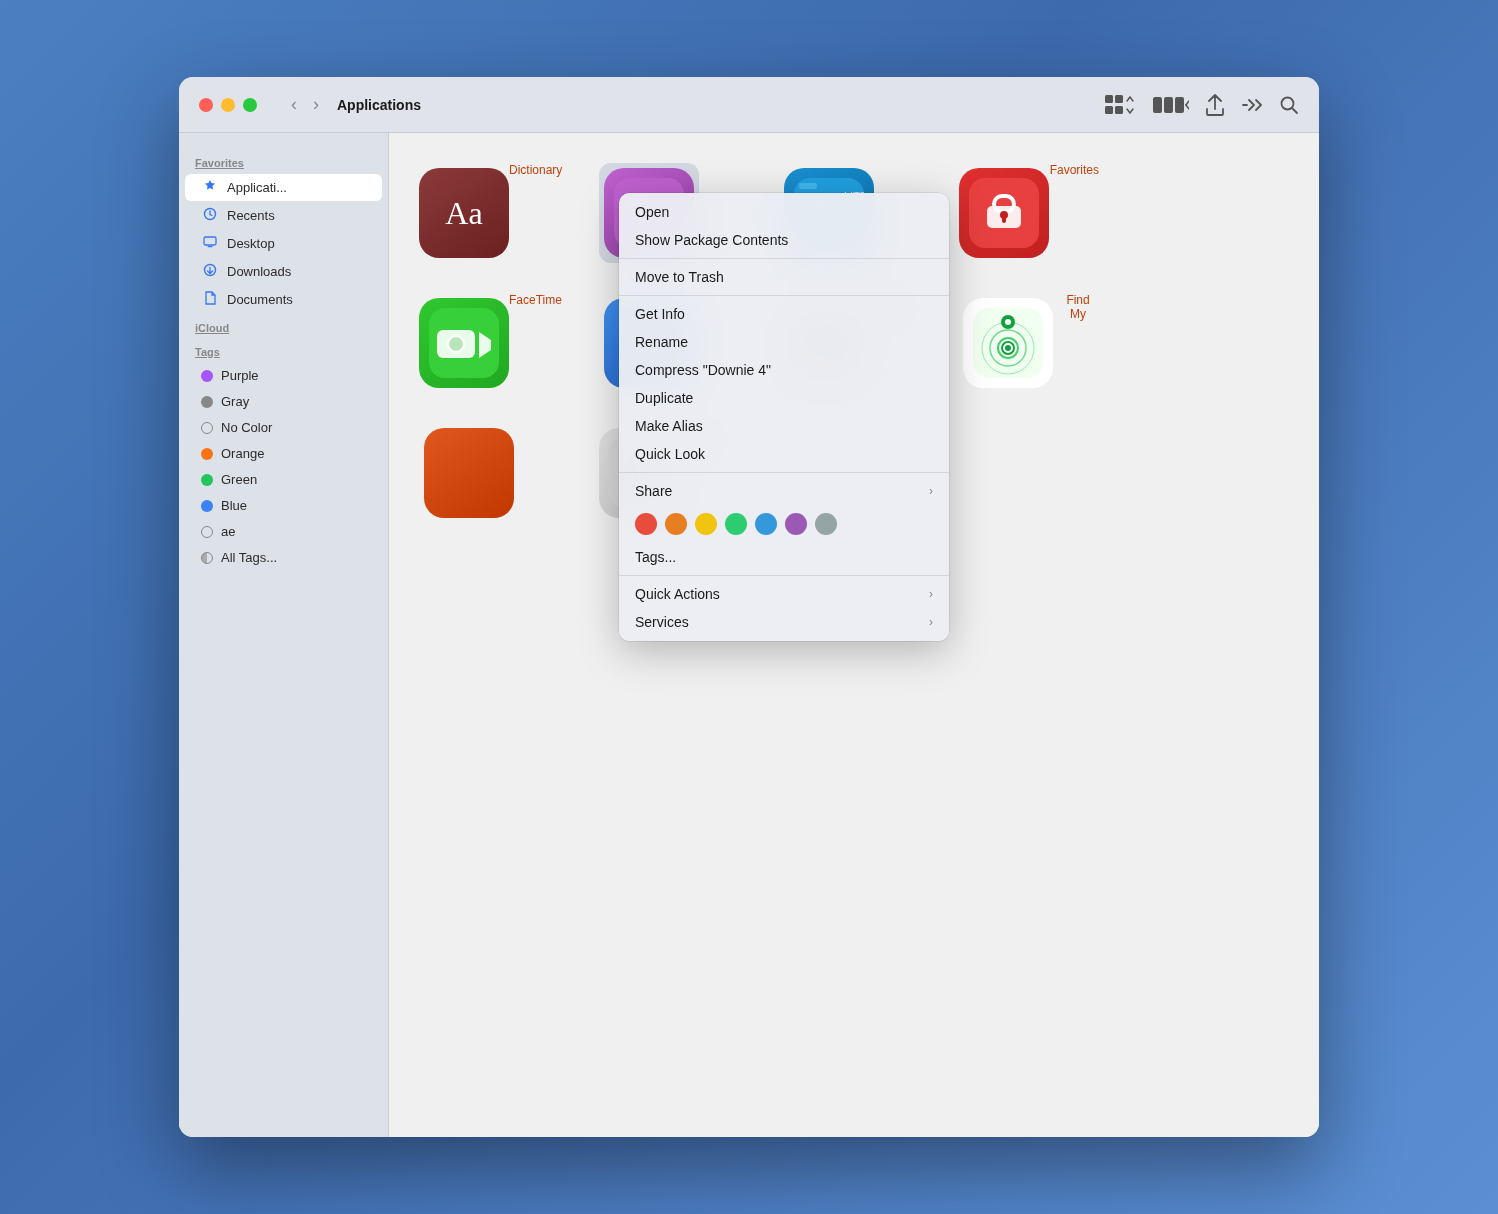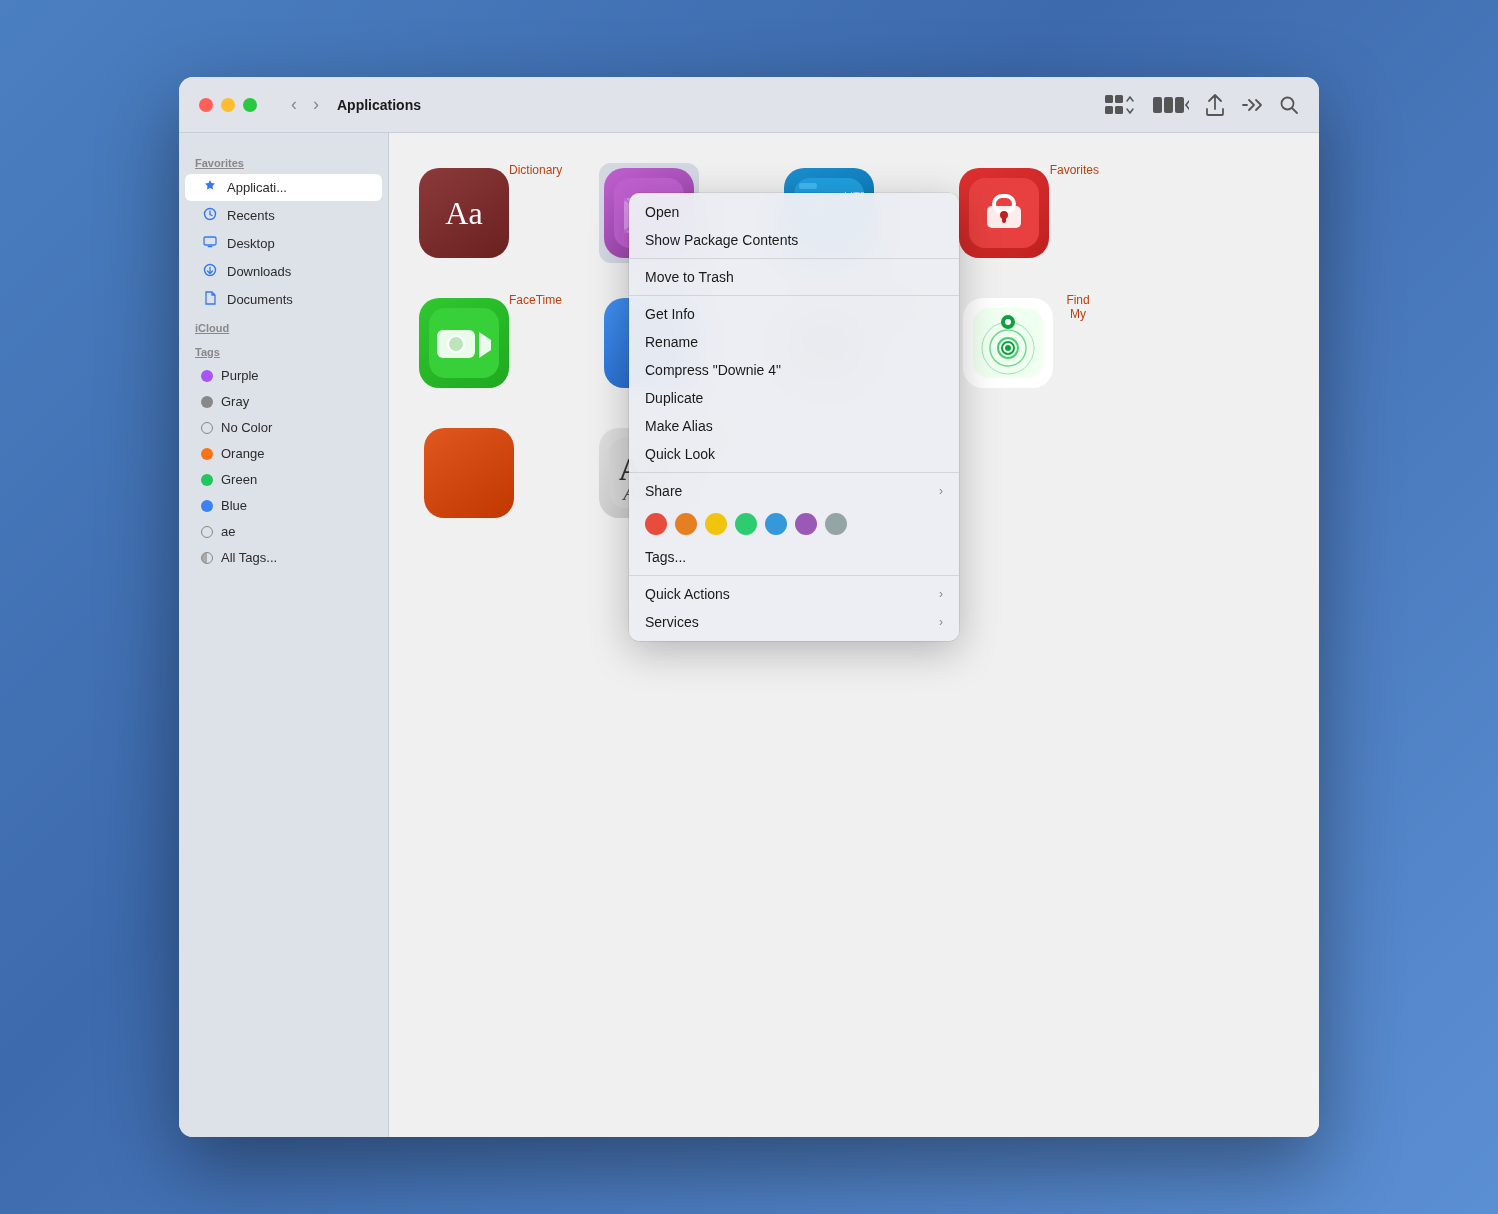--- a/index.html
+++ b/index.html
@@ -214,21 +214,20 @@
       position: absolute;
       top: 60px;
       left: 230px;
       width: 330px;
       background: rgba(235, 237, 242, 0.96);
       backdrop-filter: blur(20px);
       border-radius: 10px;
       box-shadow: 0 10px 40px rgba(0,0,0,0.25), 0 0 0 0.5px rgba(0,0,0,0.15);
       padding: 5px 0;
       z-index: 100;
-      margin-left: 10px;
     }
 
     .menu-item {
       display: flex;
       align-items: center;
       justify-content: space-between;
       padding: 6px 16px;
       font-size: 14px;
       color: #1a1a1a;
       cursor: pointer;

